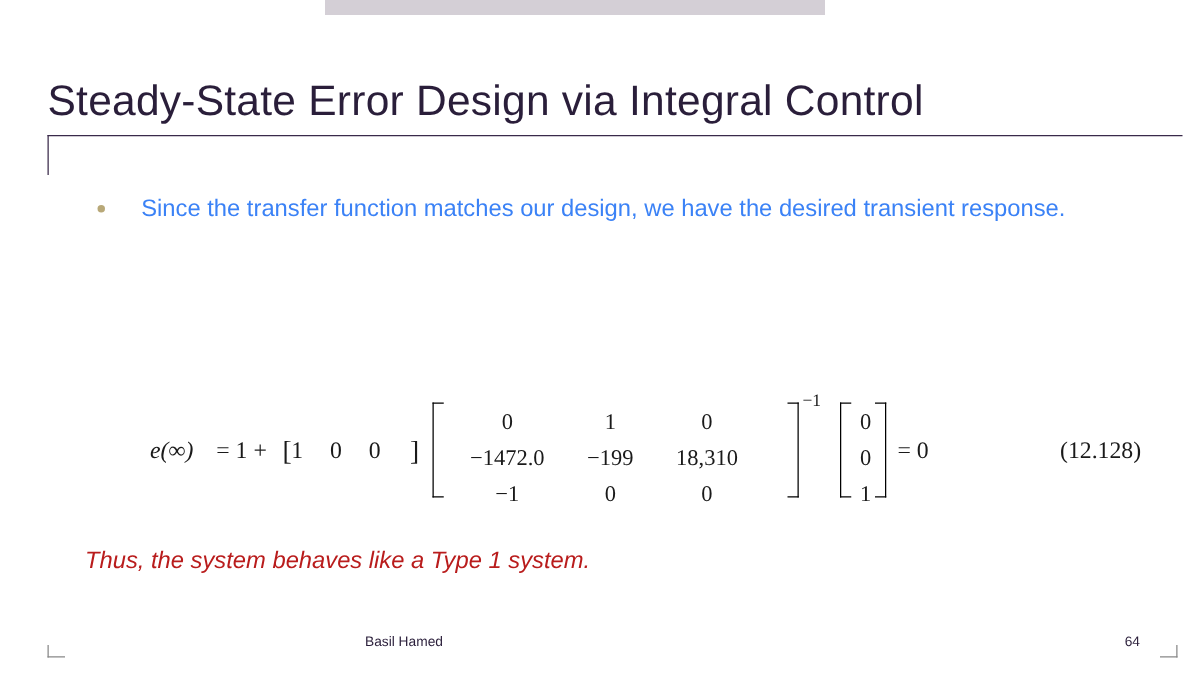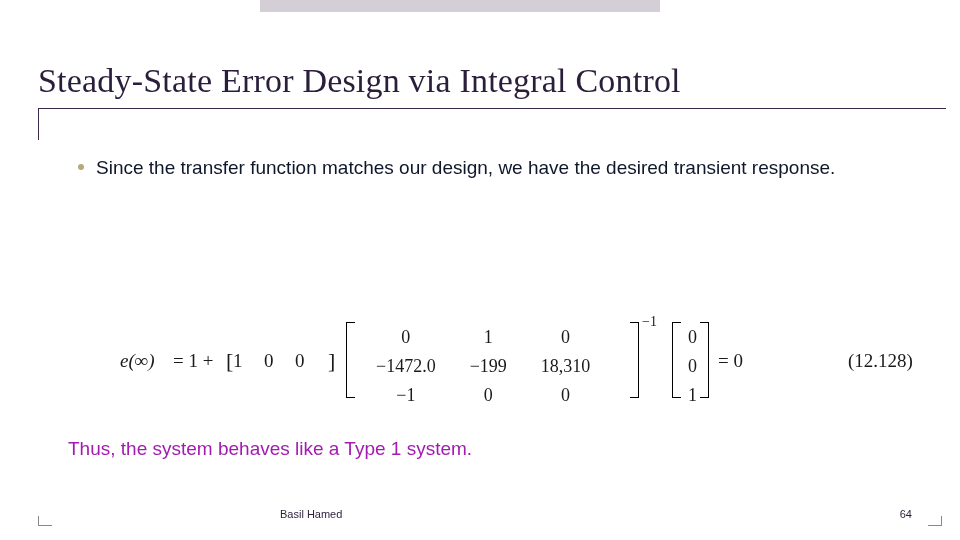--- a/index.html
+++ b/index.html
@@ -20,21 +20,20 @@
     background: #d4cfd6;
   }
   .title {
     position: absolute;
     top: 62px;
     left: 38px;
     font-size: 34px;
     font-weight: 400;
     color: #2a1e3a;
     letter-spacing: 0.2px;
-    font-family: Liberation Serif, serif;
   }
   .title-corner {
     position: absolute;
     top: 108px;
     left: 38px;
     width: 908px;
     height: 12px;
   }
   .title-corner .hline {
     position: absolute;
@@ -67,23 +66,24 @@
     width: 6px;
     height: 6px;
     border-radius: 50%;
     background: #b8a878;
     margin-top: 9px;
     margin-right: 12px;
     flex-shrink: 0;
   }
   .bullet-text {
     font-size: 19px;
-    color: #0f172a;
+    color: #3b82f6;
     line-height: 1.35;
     text-align: justify;
+    margin-left: 17px;
   }
   .equation-area {
     position: absolute;
     top: 320px;
     left: 78px;
     width: 830px;
     height: 85px;
     font-family: "Times New Roman", Times, serif;
     color: #1a1a1a;
   }
@@ -148,26 +148,27 @@
     position: absolute;
     left: 770px;
     top: 30px;
     font-size: 19px;
   }
   .conclusion {
     position: absolute;
     top: 438px;
     left: 68px;
     font-size: 19px;
-    color: #a21caf;
+    color: #b91c1c;
+    font-style: italic;
   }
   .footer-author {
     position: absolute;
     bottom: 20px;
-    left: 280px;
+    left: 292px;
     font-size: 11px;
     color: #2a1e3a;
   }
   .footer-page {
     position: absolute;
     bottom: 20px;
     right: 48px;
     font-size: 11px;
     color: #2a1e3a;
   }

